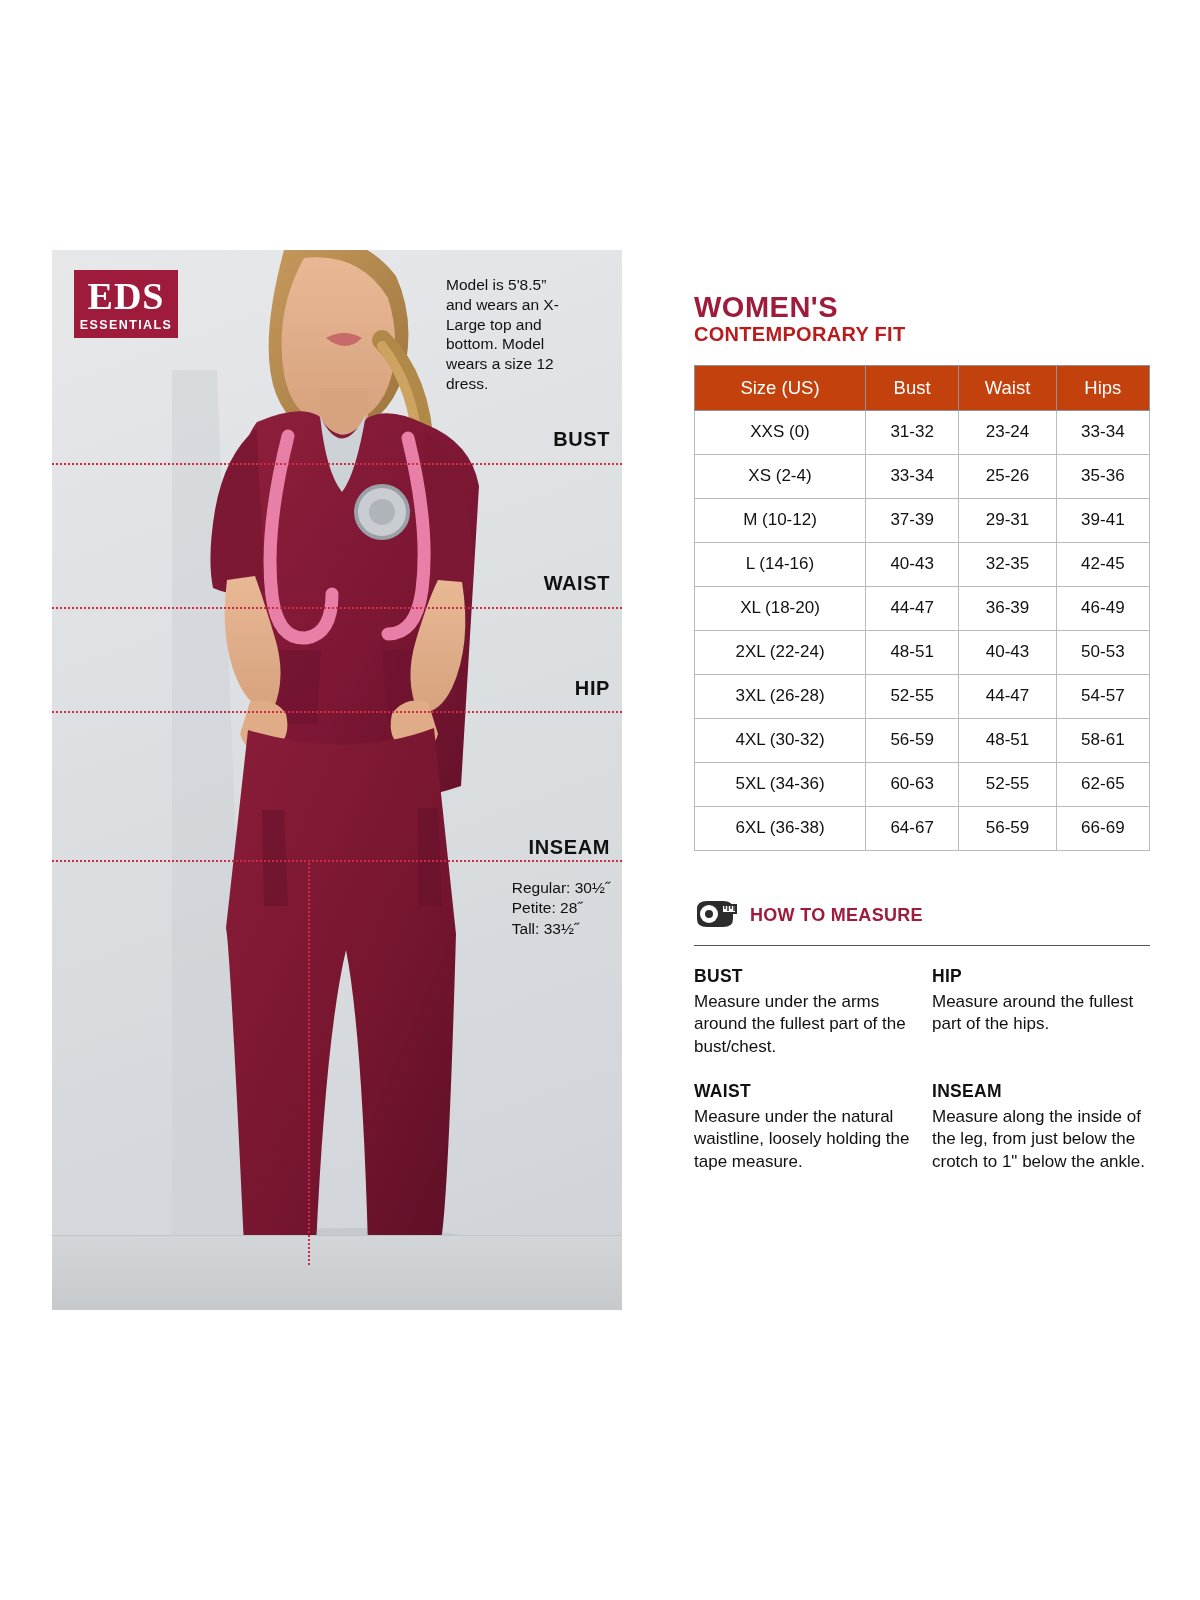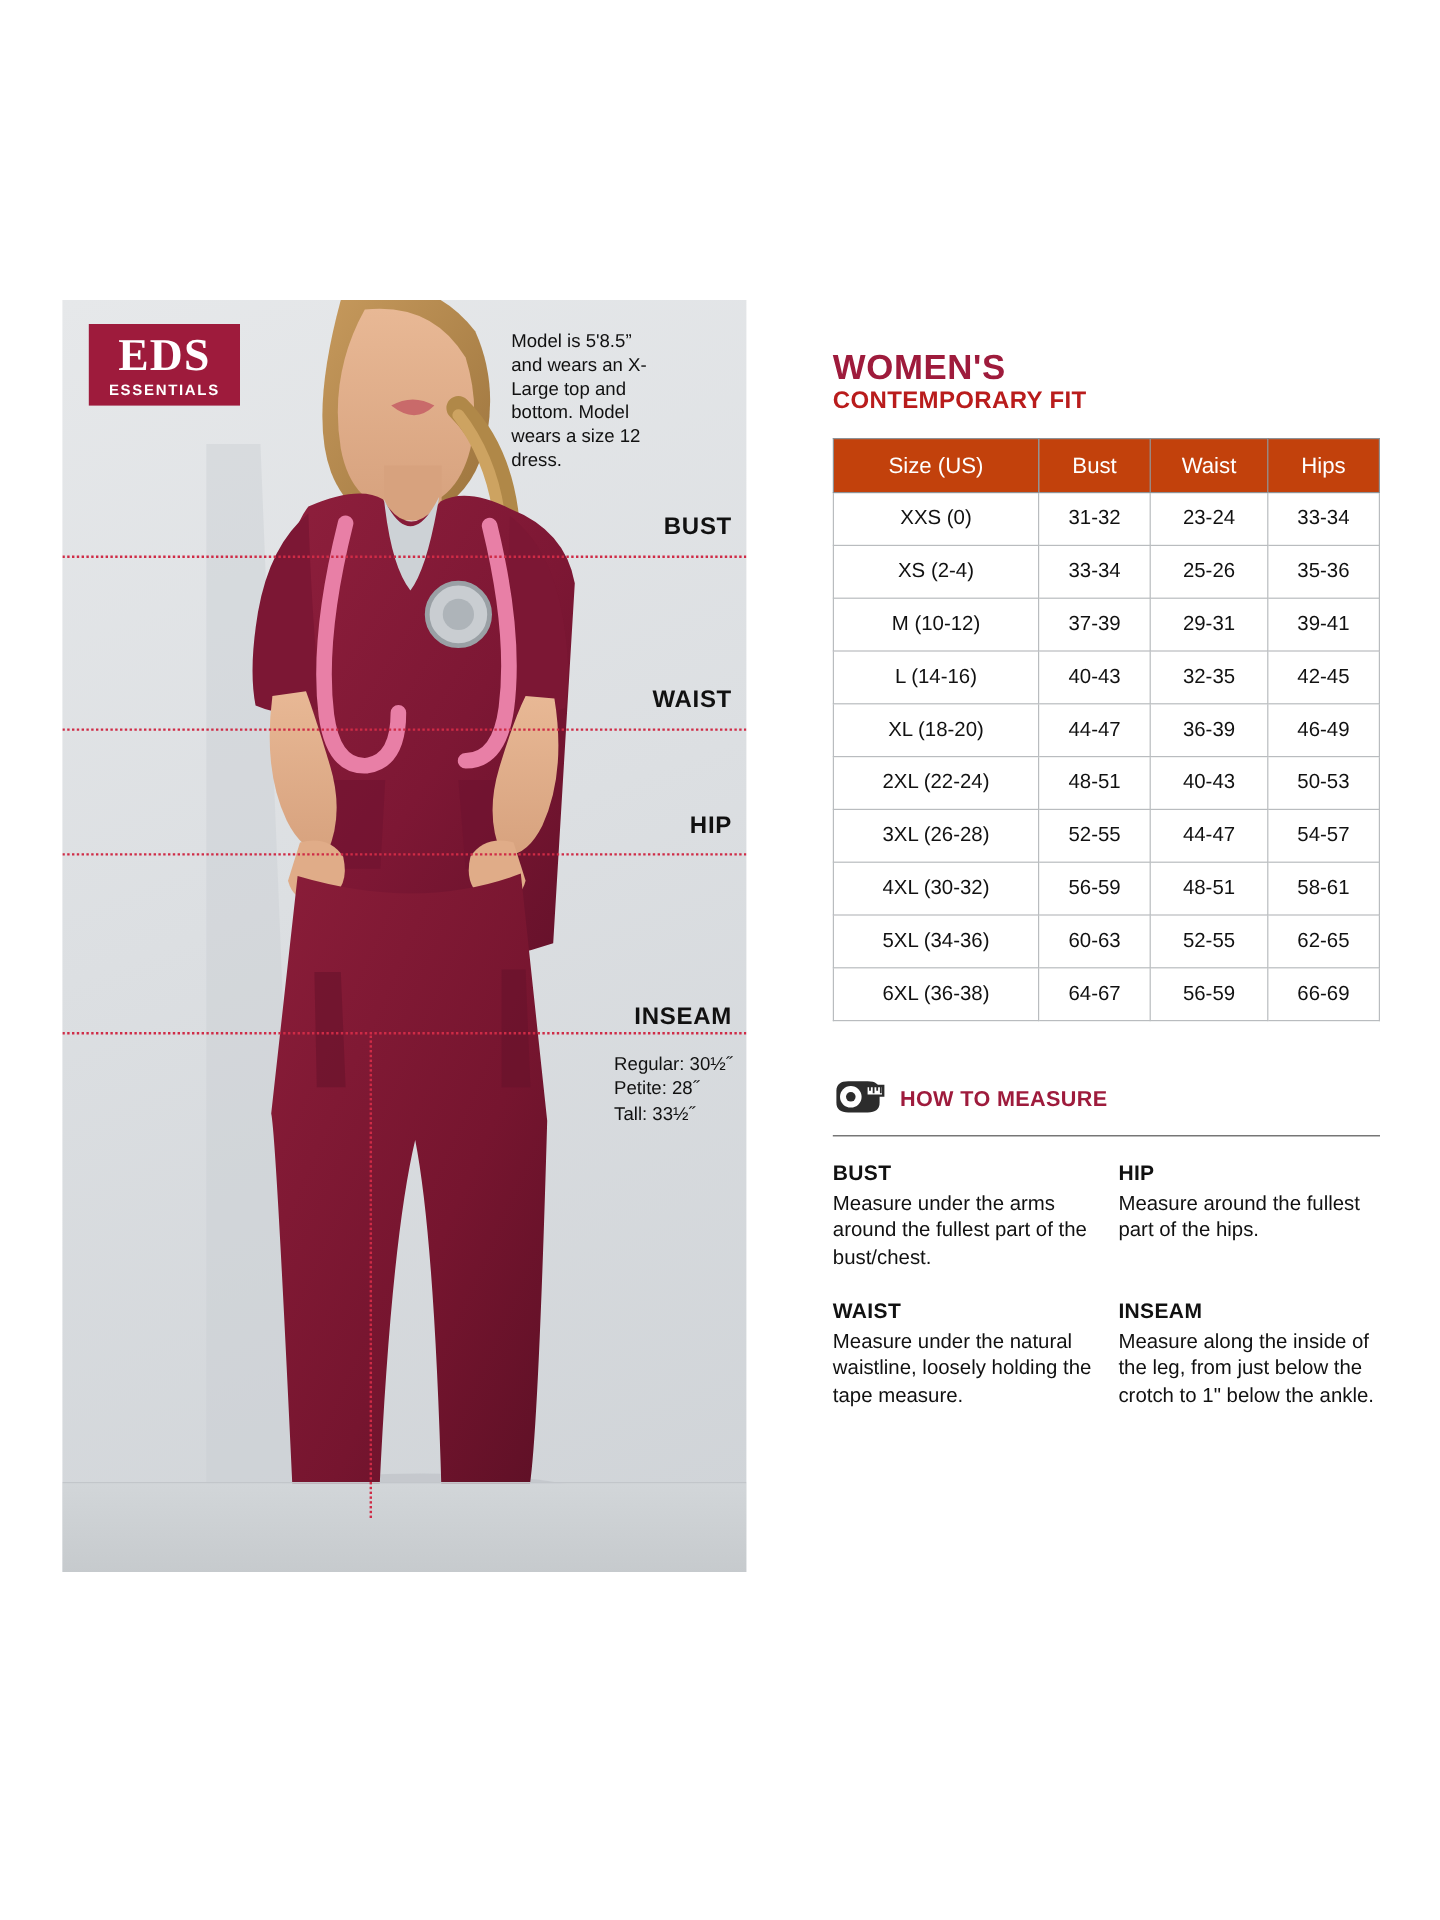--- a/index.html
+++ b/index.html
@@ -39,21 +39,21 @@
     top: 985px;
     height: 75px;
     background: linear-gradient(180deg, #d2d6d9 0%, #c6cacd 100%);
     border-top: 1px solid #c2c6ca;
   }
 
   
   .logo {
     position: absolute;
     left: 22px; top: 20px;
-    width: 126px; height: 68px;
+    width: 104px; height: 68px;
     background: #9e1b3c;
     display: flex;
     flex-direction: column;
     align-items: center;
     justify-content: center;
     color: #fff;
   }
   .logo .eds {
     font-size: 38px;
     font-weight: bold;
@@ -65,21 +65,21 @@
     font-size: 12.5px;
     font-weight: bold;
     letter-spacing: 1.4px;
     margin-top: 3px;
     font-family: "Liberation Sans", sans-serif;
   }
 
   
   .model-note {
     position: absolute;
-    right: 76px;
+    right: 56px;
     top: 25px;
     width: 120px;
     font-size: 15.5px;
     line-height: 1.28;
     color: #111;
   }
 
   
   .meas-label {
     position: absolute;

